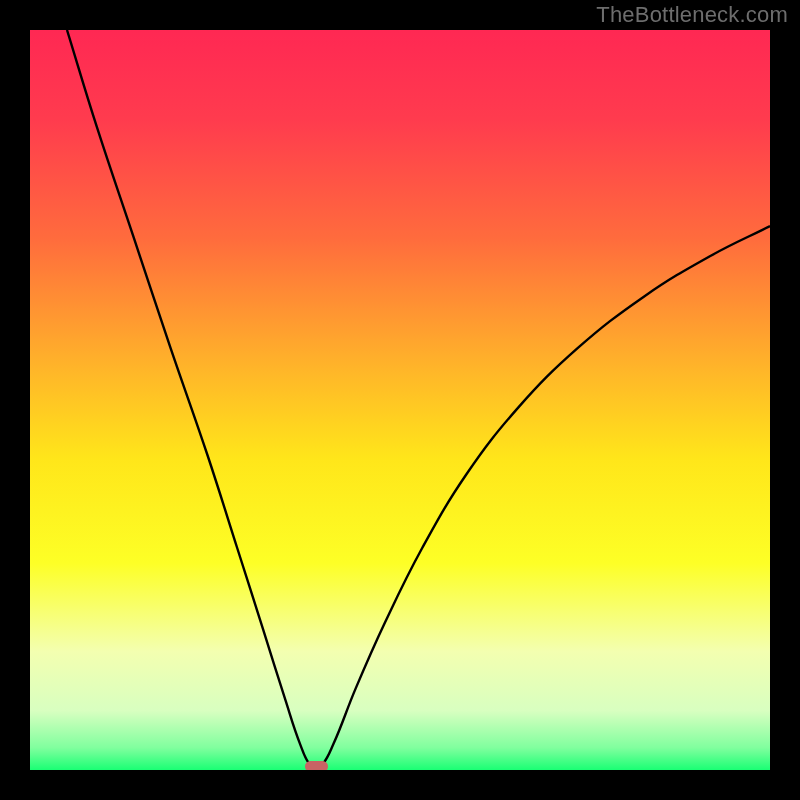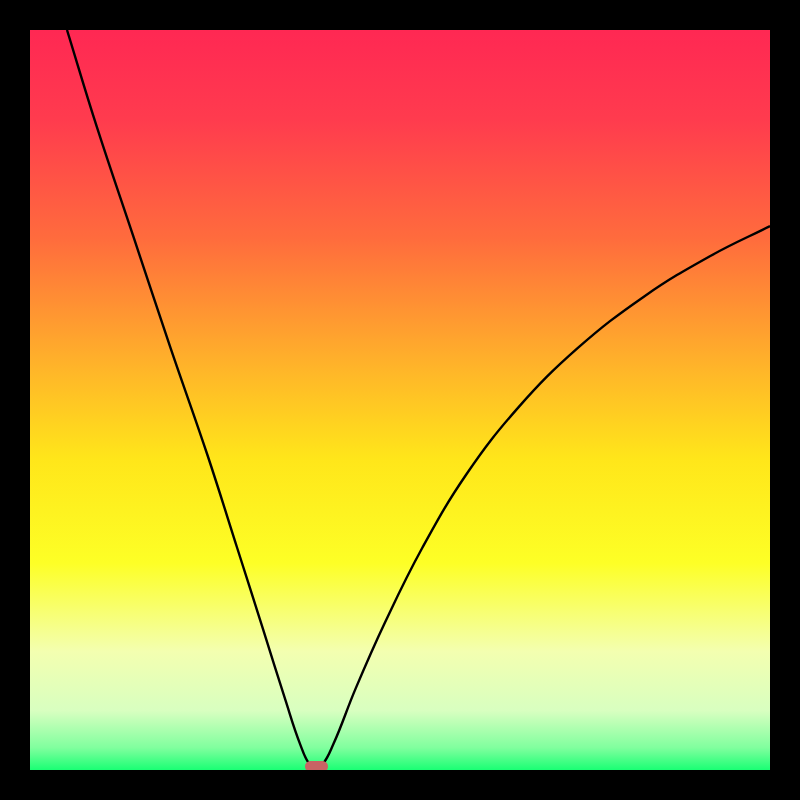--- a/index.html
+++ b/index.html
@@ -48,20 +48,21 @@
   .marker {
     position: absolute;
     background: #c86464;
     border-radius: 8px;
   }
 </style>
 </head>
 <body>
 
 <div class="outer-frame">
+  <div class="watermark">TheBottleneck.com</div>
   <div class="plot-area">
     <svg class="gradient-bg" viewBox="0 0 740 740" preserveAspectRatio="none">
       <defs>
         <linearGradient id="bg-grad" x1="0" y1="0" x2="0" y2="1">
             <stop offset="0%" stop-color="#ff2853"></stop>
             <stop offset="12%" stop-color="#ff3b4e"></stop>
             <stop offset="28%" stop-color="#ff6b3d"></stop>
             <stop offset="45%" stop-color="#ffb22a"></stop>
             <stop offset="58%" stop-color="#ffe61a"></stop>
             <stop offset="72%" stop-color="#fdff26"></stop>

